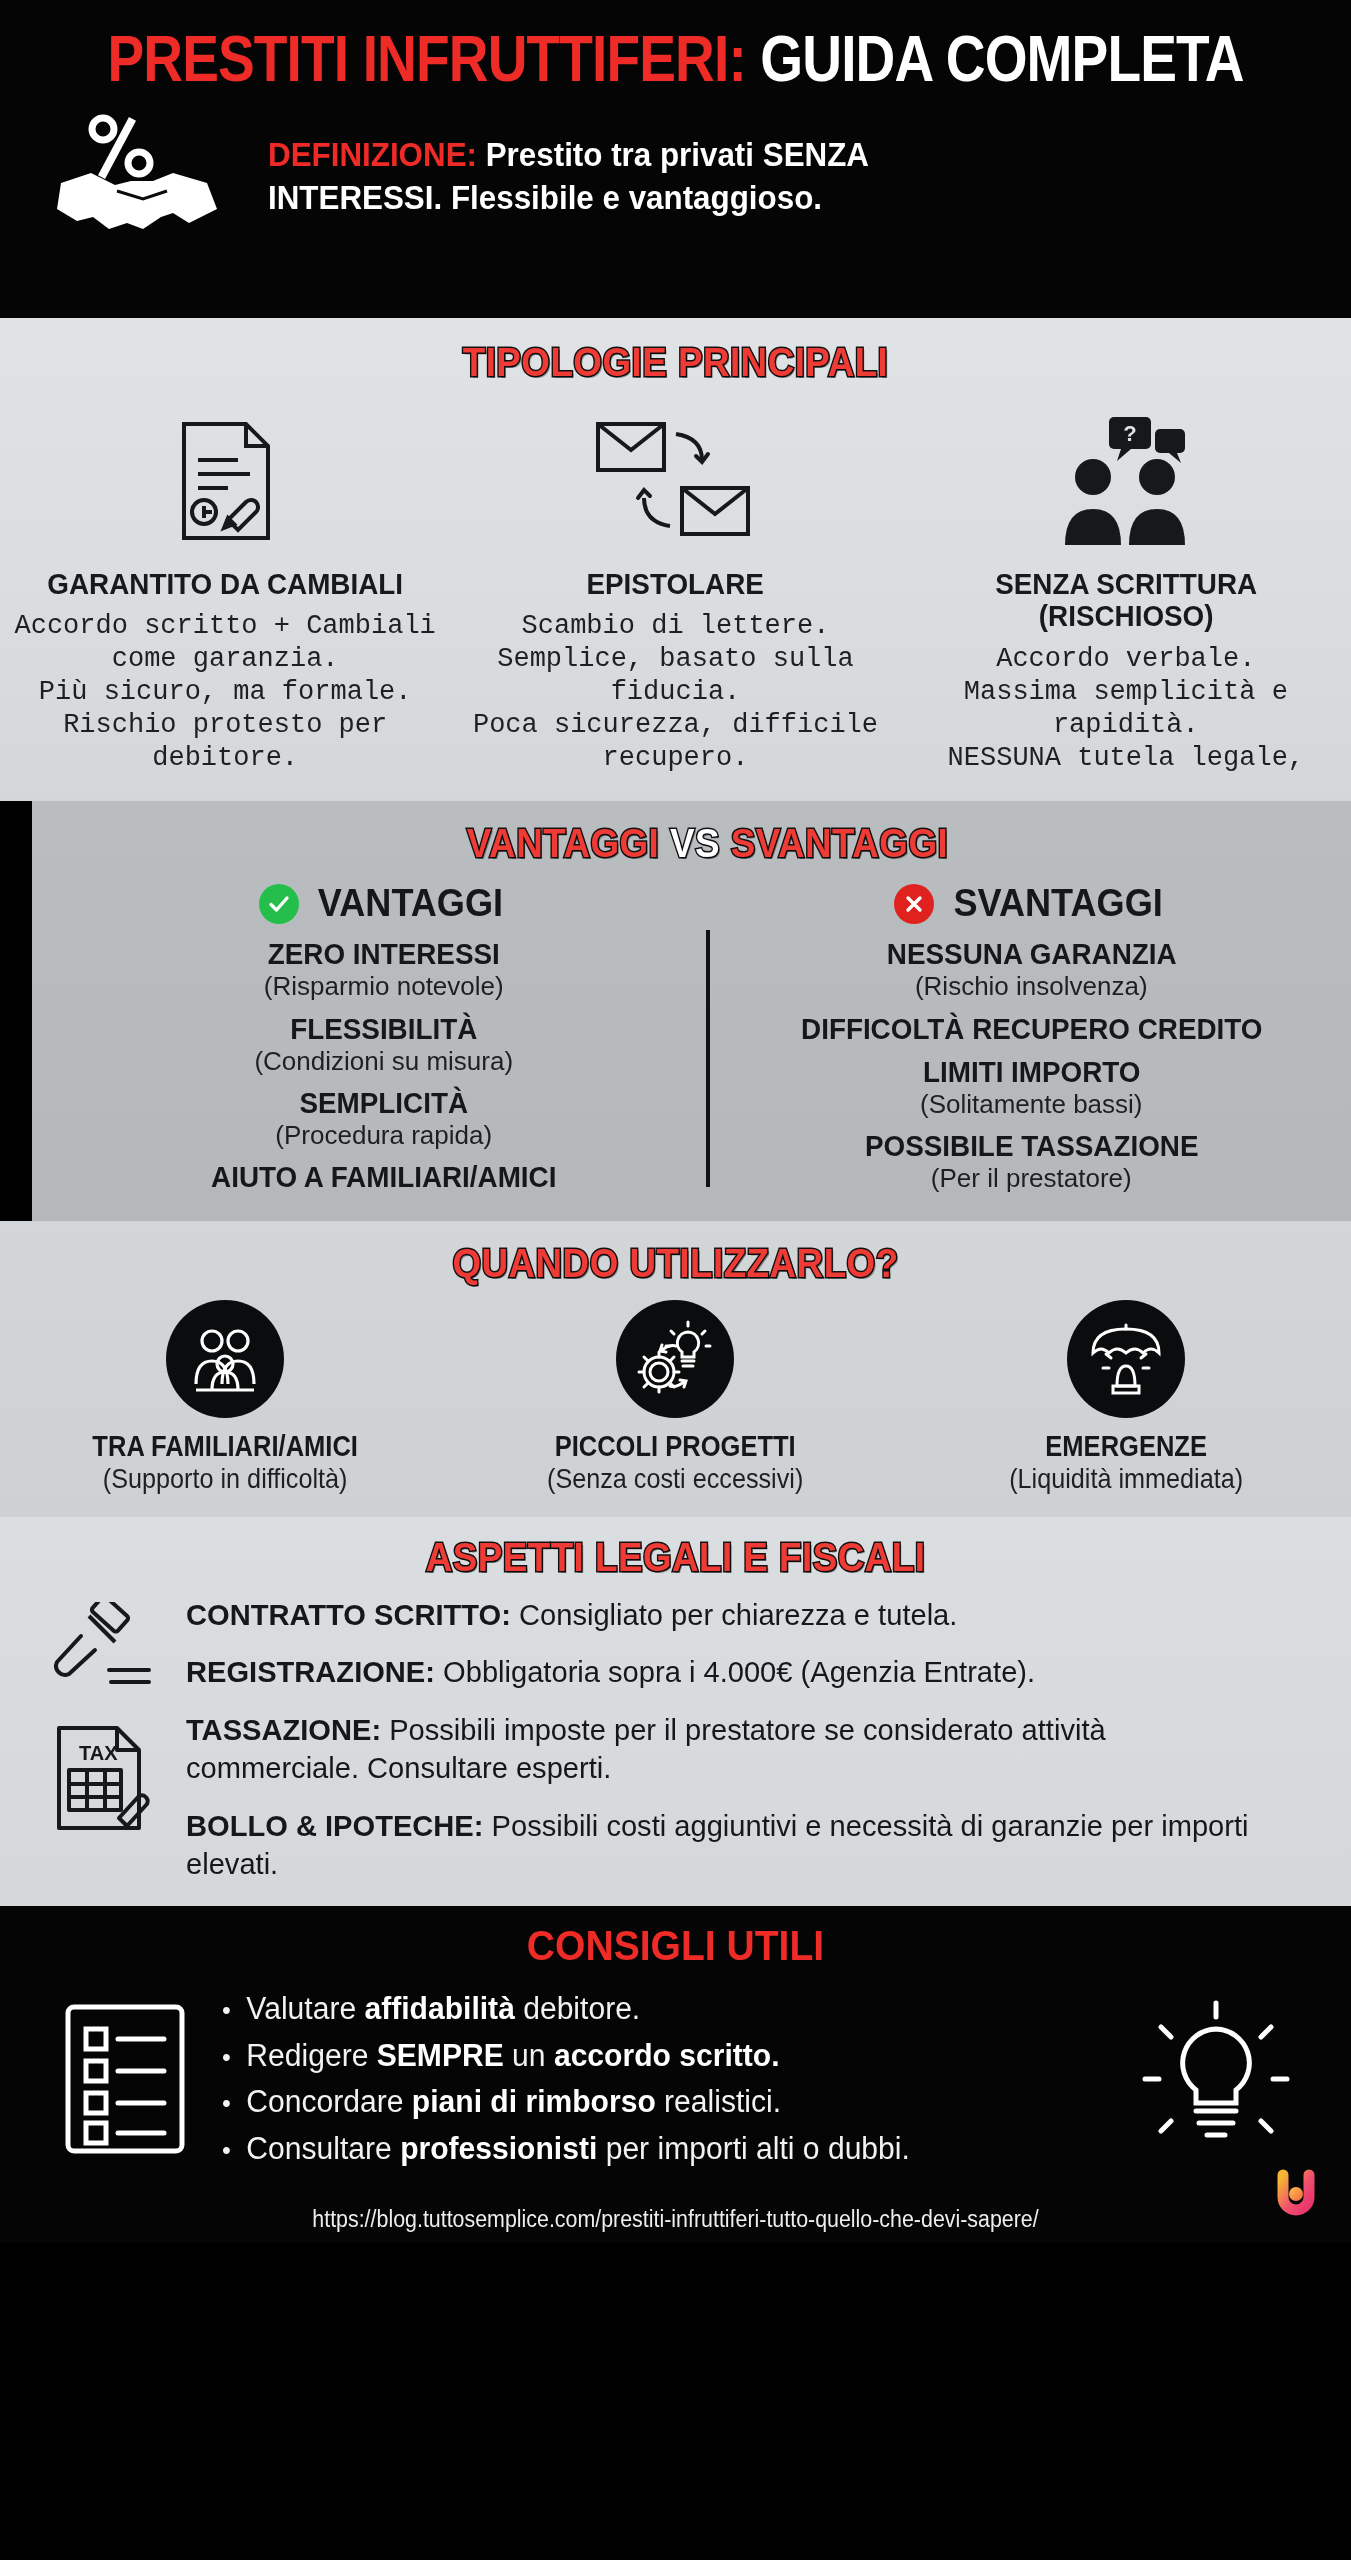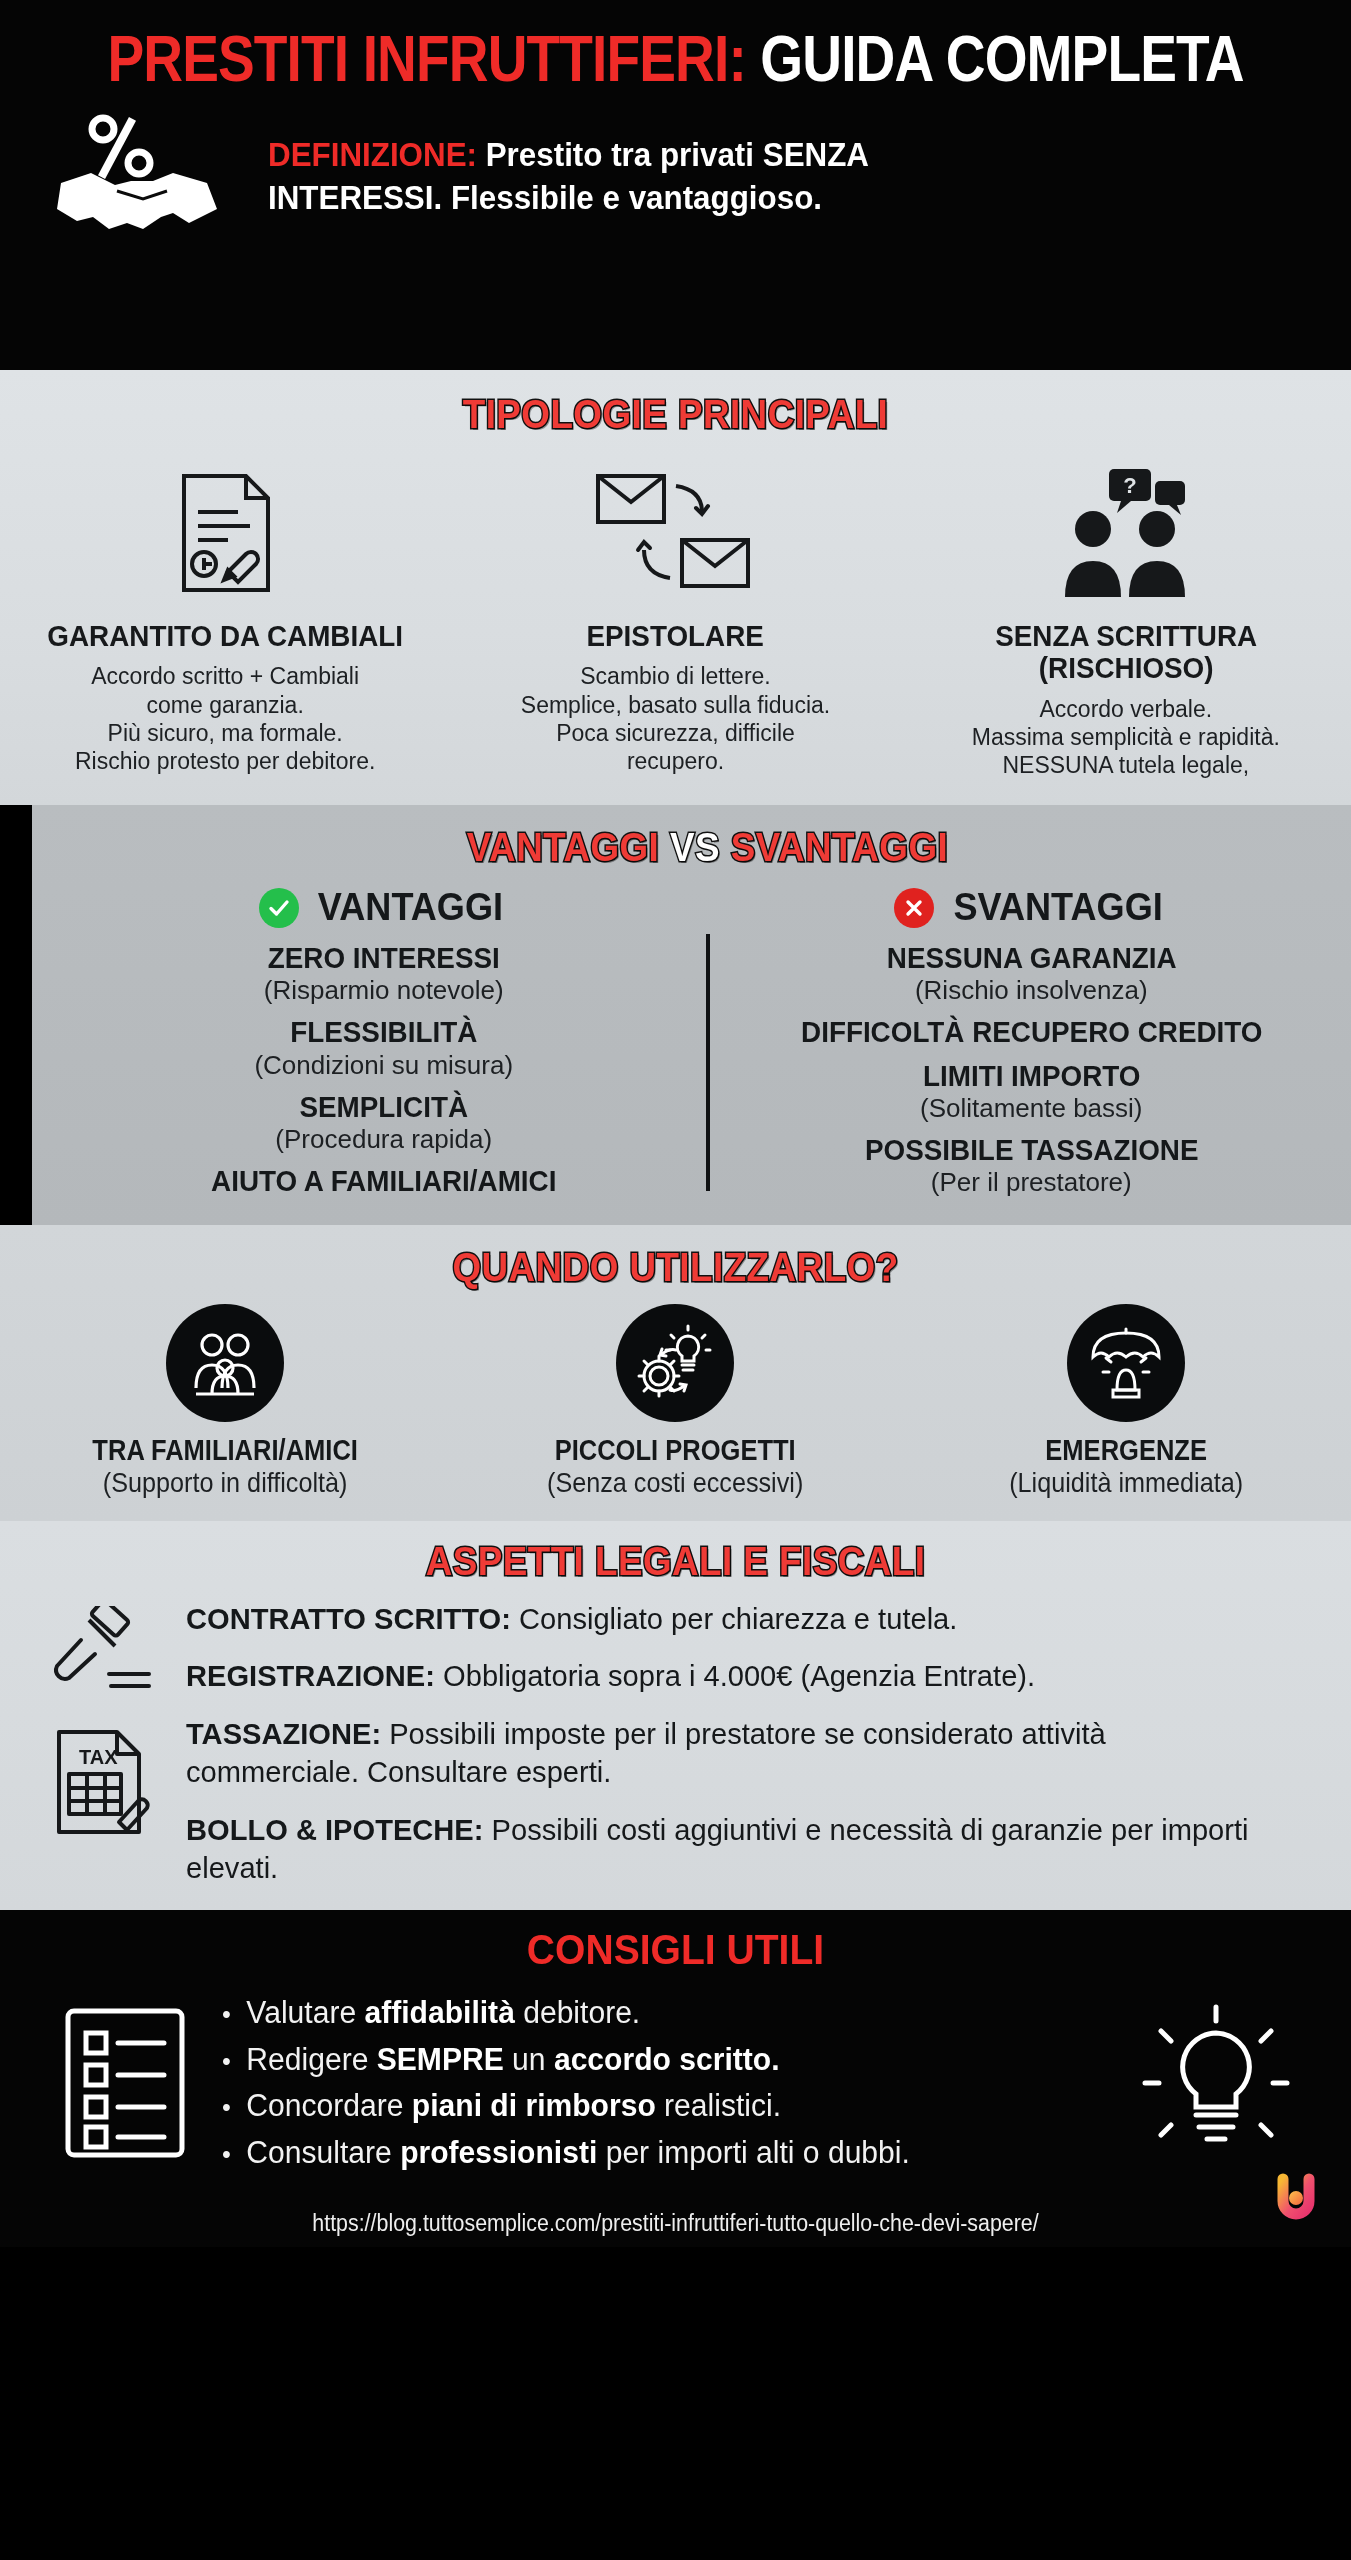--- a/index.html
+++ b/index.html
@@ -29,21 +29,21 @@
     font-size:40px;
     font-stretch:condensed;
     transform:scaleX(.92);
     -webkit-text-stroke:3px #111;
     paint-order:stroke fill;
     text-shadow:2px 2px 0 rgba(0,0,0,.35);
   }
   .sec-head .vs { color:#fff; }
 
   
-  .header { padding:26px 0 0 0; height:370px; }
+  .header { padding:26px 0 0 0; height:318px; }
   .title {
     text-align:center;
     font-size:64px;
     font-weight:800;
     letter-spacing:-1px;
     transform:scaleX(.86);
     line-height:1.05;
     white-space:nowrap;
   }
   .title .red { color:#ef2b28; }
@@ -60,21 +60,21 @@
   
   .tip { padding:22px 0 26px 0; }
   .tip .sec-head { margin-bottom:18px; }
   .cols3 { display:flex; }
   .col3 { flex:1 1 0; text-align:center; padding:0 6px; }
   .icon-box { height:155px; display:flex; align-items:center; justify-content:center; }
   .col-title {
     font-size:29px; font-weight:800; line-height:1.12; color:#17191b;
     margin:10px 0 10px 0; transform:scaleX(.96);
   }
-  .col-body { font-size:23px; line-height:1.22; color:#1d2023; }
+  .col-body { font-size:27px; line-height:1.22; color:#1d2023;font-family:Liberation Mono, monospace; }
 
   
   .van { padding:20px 0 26px 0; }
   .van .sec-head { margin-bottom:16px; }
   .van-cols { display:flex; position:relative; padding:0 28px; }
   .van-col { flex:1 1 0; text-align:center; padding:0 14px; }
   .divider {
     position:absolute; left:50%; top:48px; width:4px; height:calc(100% - 56px);
     background:#101214; transform:translateX(-2px);
   }

